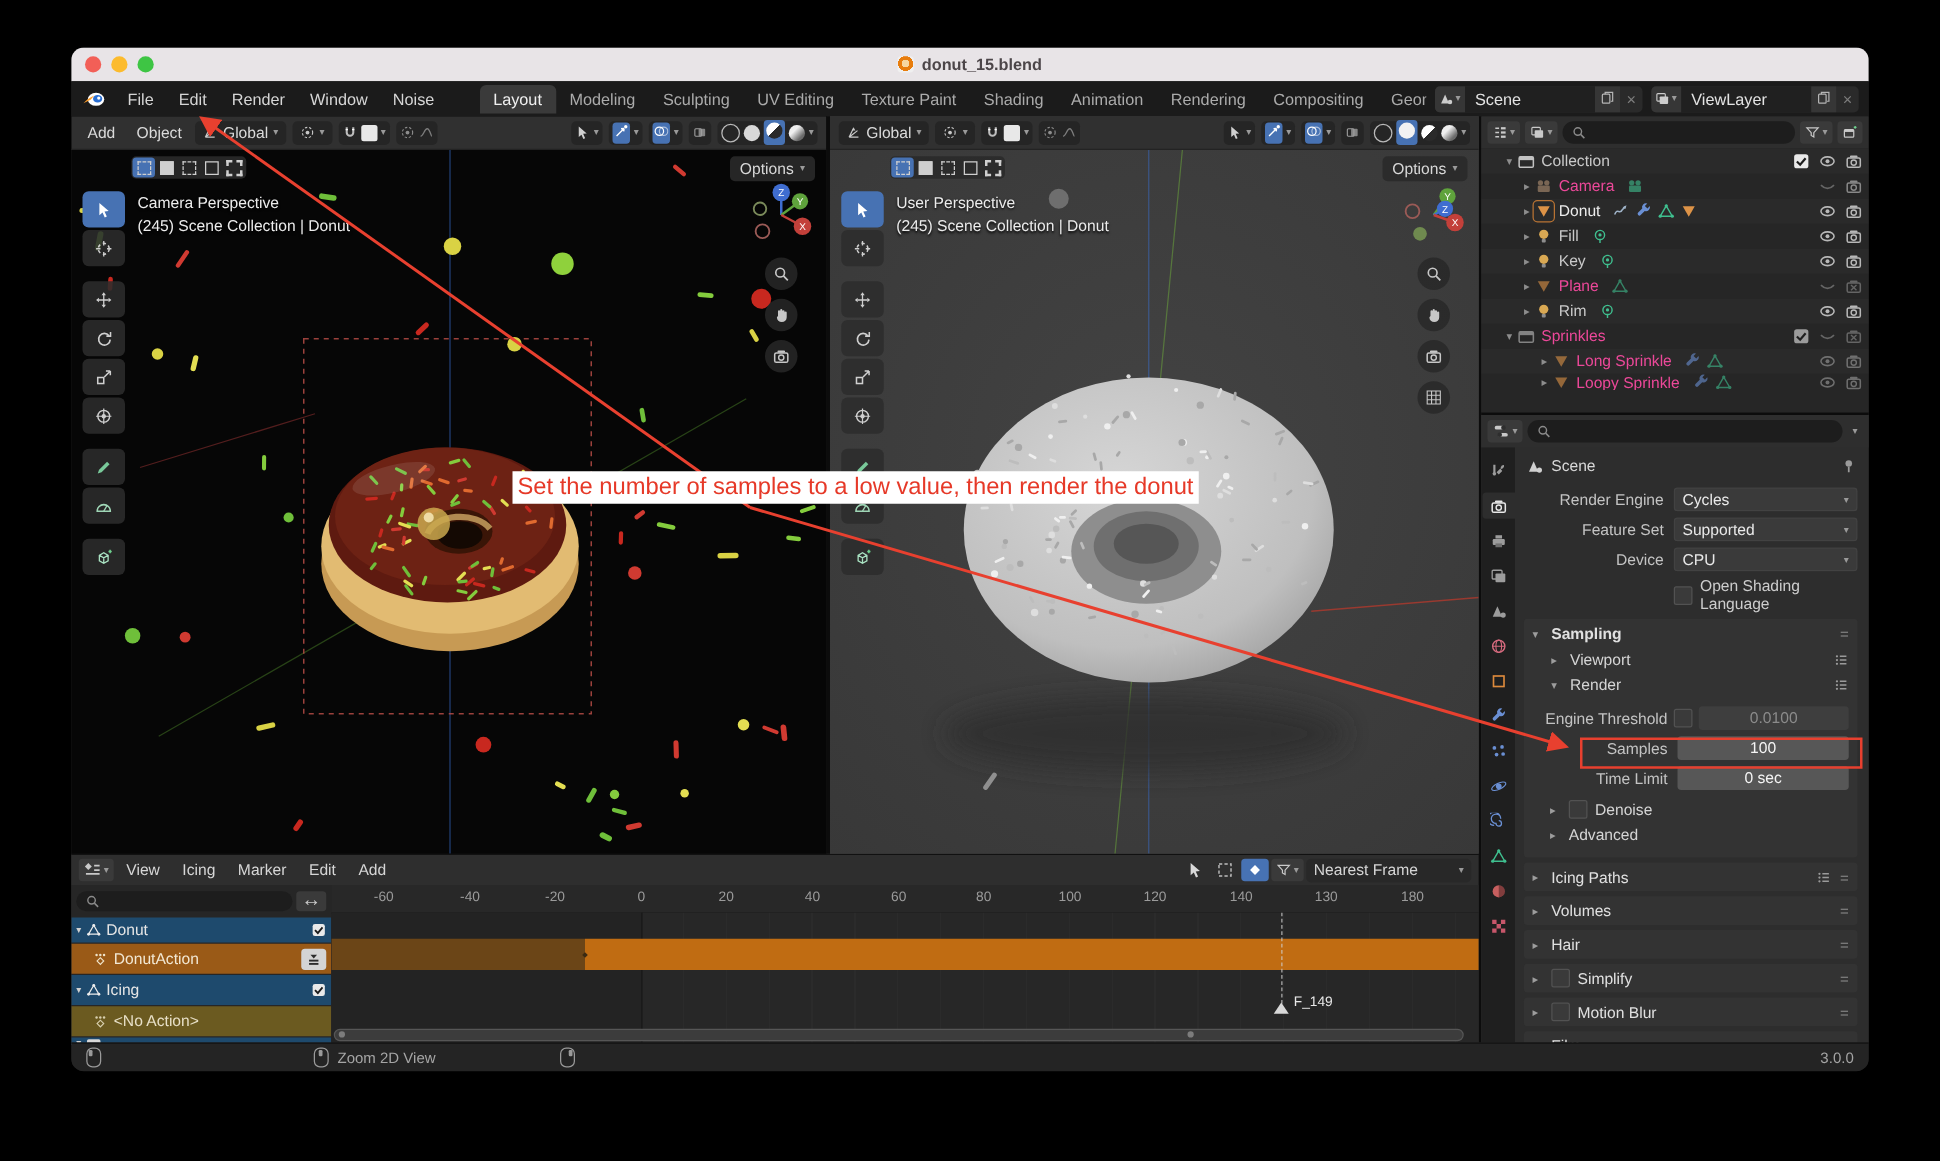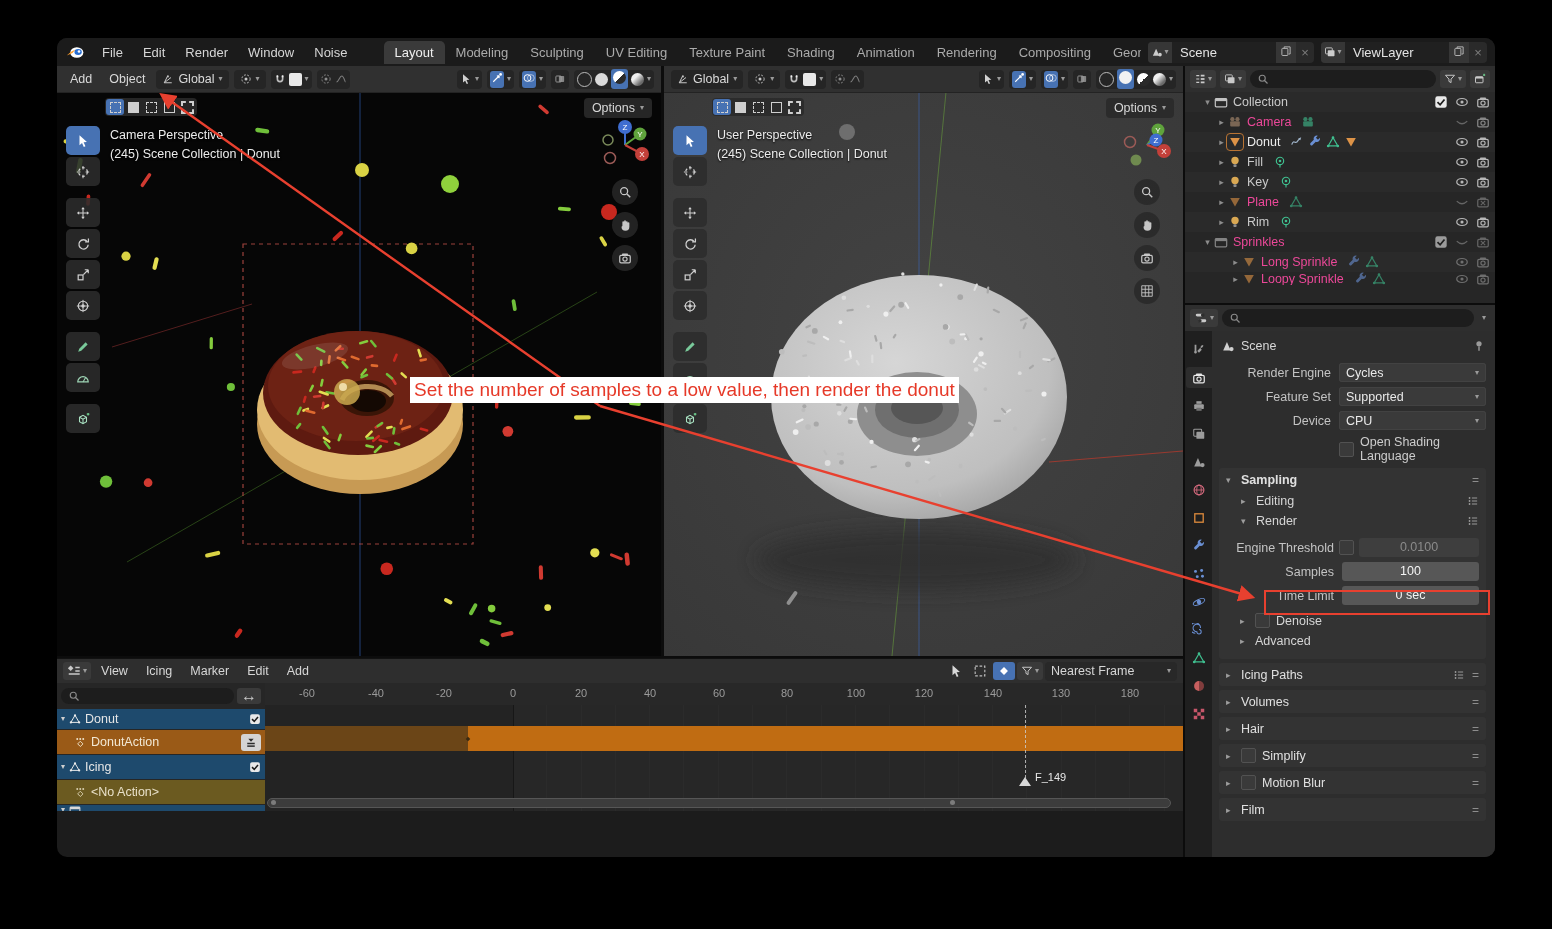--- a/index.html
+++ b/index.html
@@ -352,20 +352,31 @@
     <symbol id="i-collplus" viewBox="0 0 16 16">
         <rect x="2" y="5" width="10" height="8" rx="1" fill="none" stroke="currentColor" stroke-width="1.3"></rect>
         <rect x="2" y="5" width="10" height="2.4" fill="currentColor"></rect>
         <path d="M12 2.6 h3 M13.5 1.1 v3" stroke="#6fd18f" stroke-width="1.4"></path>
       </symbol>
   </defs>
 </svg>
 
 <div id="win">
 
+  <div class="titlebar">
+    <div class="lights">
+      <span class="light" style="background:#f25f57"></span>
+      <span class="light" style="background:#fcbb2d"></span>
+      <span class="light" style="background:#3ec544"></span>
+    </div>
+    <div class="title">
+      <span class="doc-ico"></span>
+      <span>donut_15.blend</span>
+    </div>
+  </div>
 
   <div class="topbar">
     <svg class="blogo" viewBox="0 0 24 18">
       <ellipse cx="13.5" cy="9.5" rx="7.5" ry="6" fill="#fff"></ellipse>
       <ellipse cx="15" cy="9" rx="4.2" ry="3.4" fill="#2a6fd3"></ellipse>
       <circle cx="16" cy="8.4" r="1.5" fill="#fff"></circle>
       <path d="M2 13 C5 10 8 7.5 12 6 L8.5 10 Z" fill="#ff9e2a"></path>
     </svg>
     <span class="menu">File</span>
     <span class="menu">Edit</span>
@@ -1540,21 +1551,21 @@
             </div>
 
             <div class="panel">
               <div class="panel-h">
                 <span class="caret">▾</span>
                   <span style="font-weight:bold">Sampling</span>
                 <span class="ph-right">=</span>
               </div>
               <div class="subrow">
                 <span class="caret">▸</span>
-                  <span>Editing</span>
+                  <span>Viewport</span>
                 <span class="ph-right">
                     <svg class="oi12" style="color:#9a9a9a">
                       <use href="#i-list"></use>
                     </svg>
                   </span>
               </div>
               <div class="subrow">
                 <span class="caret">▾</span>
                   <span>Render</span>
                 <span class="ph-right">
@@ -1634,20 +1645,33 @@
                   <span>Film</span>
                   <span class="ph-right">=</span>
                 </div>
             </div>
           </div>
         </div>
       </div>
     </div>
   </div>
 
+  <div class="statusbar">
+    <span class="mouse l">
+        <i></i>
+      </span>
+    <span style="margin-left:170px" class="mouse m">
+        <i></i>
+      </span>
+    <span style="margin-left:7px">Zoom 2D View</span>
+    <span style="margin-left:100px" class="mouse r">
+        <i></i>
+      </span>
+    <span style="margin-left:auto">3.0.0</span>
+  </div>
 </div>
 
 <svg id="anno-overlay" width="1552" height="929">
   <defs>
     <marker id="arrh" viewBox="0 0 10 10" refX="8" refY="5" markerWidth="7" markerHeight="7" orient="auto-start-reverse">
       <path d="M0 0 L10 5 L0 10 z" fill="#e8402f"></path>
     </marker>
   </defs>
   <line x1="600" y1="406" x2="162" y2="95" stroke="#e8402f" stroke-width="2.4" marker-end="url(#arrh)"></line>
   <line x1="600" y1="406" x2="1252" y2="597" stroke="#e8402f" stroke-width="2.4" marker-end="url(#arrh)"></line>

